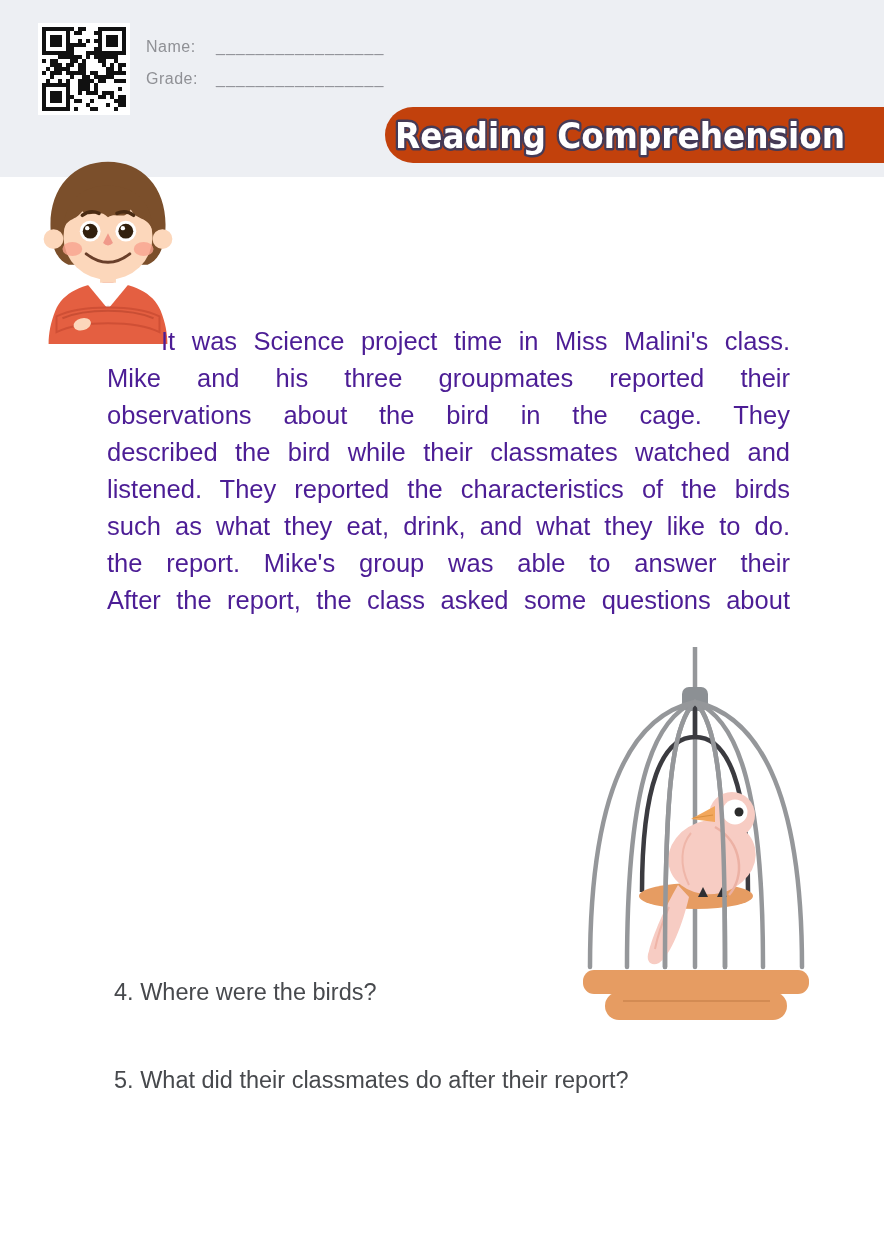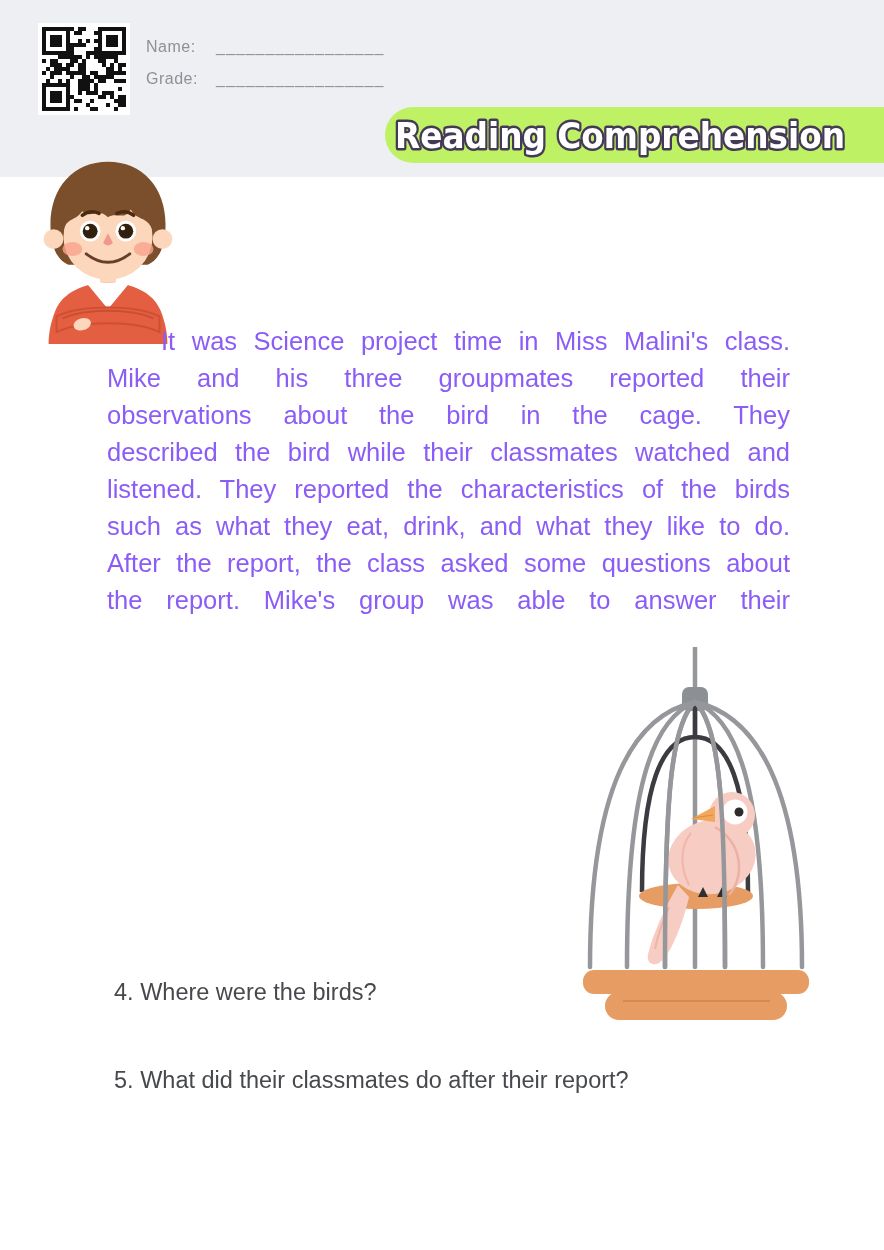--- a/index.html
+++ b/index.html
@@ -10,29 +10,29 @@
   .header-band{position:absolute;left:0;top:0;width:884px;height:177px;background:#edeff3;}
   .qr-panel{position:absolute;left:38px;top:23px;width:92px;height:92px;background:#ffffff;}
   .qr-panel svg{position:absolute;left:4px;top:4px;width:84px;height:84px;}
   .id-row{position:absolute;left:146px;display:flex;align-items:center;color:#8f9095;font-size:16px;letter-spacing:.5px;}
   .id-row .lbl{width:70px;}
   .id-row .blank{letter-spacing:1px;}
   .row-name{top:38px;}
   .row-grade{top:70px;}
   .banner{
     position:absolute;left:385px;top:107px;width:499px;height:56px;
-    background:#bef264;border-radius:28px 0 0 28px;
+    background:#c2410c;border-radius:28px 0 0 28px;
   }
   .banner svg{position:absolute;left:0;top:0;}
   .banner text{
     font-family:"DejaVu Sans",sans-serif;font-weight:bold;
     fill:#ffffff;stroke:#453a56;stroke-width:5px;paint-order:stroke;stroke-linejoin:round;
   }
   .boy{position:absolute;left:28px;top:148px;width:160px;height:198px;}
-  .story{position:absolute;left:107px;top:323px;width:683px;color:#8b5cf6;
+  .story{position:absolute;left:107px;top:323px;width:683px;color:#4c1d95;
     font-size:25.5px;line-height:37px;}
   .story-line{text-align:justify;text-align-last:justify;white-space:normal;}
   .story-line.first{text-indent:54px;}
   .story-line.last{text-align:left;text-align-last:left;}
   .question{position:absolute;left:114px;color:#47494d;font-size:23.5px;white-space:nowrap;}
   .q1{top:744px;} .q2{top:822px;} .q3{top:905px;} .q4{top:979px;} .q5{top:1067px;}
   .cage{position:absolute;left:565px;top:645px;width:300px;height:380px;}
 </style>
 </head>
 <body>
@@ -232,22 +232,22 @@
     <ellipse cx="54" cy="178" rx="9" ry="6" fill="#fcd7bb" transform="rotate(-15 54 178)"></ellipse>
   </svg>
 
   <div class="story">
     <div class="story-line first">It was Science project time in Miss Malini's class.</div>
     <div class="story-line">Mike and his three groupmates reported their</div>
     <div class="story-line">observations about the bird in the cage. They</div>
     <div class="story-line">described the bird while their classmates watched and</div>
     <div class="story-line">listened. They reported the characteristics of the birds</div>
     <div class="story-line">such as what they eat, drink, and what they like to do.</div>
+    <div class="story-line">the report. Mike's group was able to answer their</div>
     <div class="story-line">After the report, the class asked some questions about</div>
-    <div class="story-line">the report. Mike's group was able to answer their</div>
   </div>
 
   <div class="question q4">4. Where were the birds?</div>
   <div class="question q5">5. What did their classmates do after their report?</div>
 
   <svg class="cage" viewBox="0 0 300 380">
 
     <path d="M130,2 L130,46" stroke="#95979a" stroke-width="4.5"></path>
     <rect x="117" y="42" width="26" height="24" rx="7" fill="#8c9094"></rect>
 

